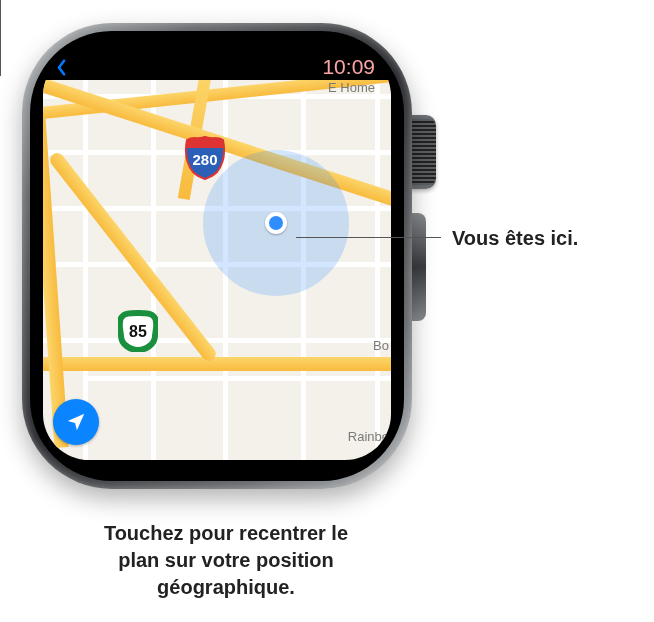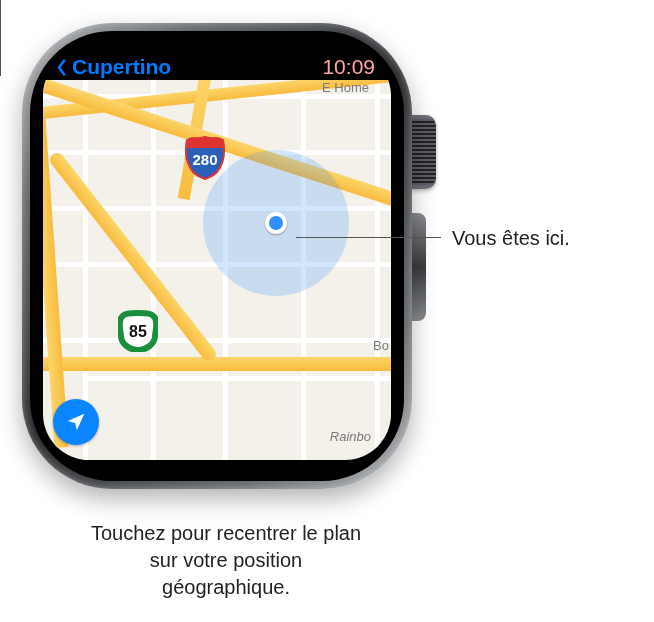--- a/index.html
+++ b/index.html
@@ -152,42 +152,41 @@
   .leader { position: absolute; background: #555; height: 1px; }
   .leader-dot-h { left: 296px; top: 237px; width: 145px; }
   .leader-loc-v { left: 110px; top: 430px; width: 1px; height: 76px; background:#555; }
 
   
   .callout {
     position: absolute;
     font-size: 20px;
     color: #222;
     line-height: 1.35;
-    font-weight: 400;
+    font-weight: 700;
   }
   .c1 { left: 452px; top: 225px; width: 190px; }
   .c2 { left: 86px; top: 520px; width: 280px; text-align: center; }
 </style>
 </head>
 <body>
 
 <div class="watch-crown"></div>
 <div class="watch-side-btn"></div>
 <div class="watch-case">
   <div class="watch-inner"></div>
 </div>
 
 <div class="screen">
 
   <div class="statusbar">
     <div class="back-group">
       <svg class="chevron" viewBox="0 0 12 20">
         <path d="M9 2 L3 10 L9 18" stroke="#007aff" stroke-width="3" fill="none" stroke-linecap="round" stroke-linejoin="round"></path>
       </svg>
-      <span>Cupertino</span>
     </div>
     <div class="clock">10:09</div>
   </div>
 
   <div class="map">
 
     <div class="road-h minor" style="top:14px; left:0; width:100%"></div>
     <div class="road-h minor" style="top:70px; left:0; width:100%"></div>
     <div class="road-h minor" style="top:126px; left:0; width:100%"></div>
     <div class="road-h minor" style="top:182px; left:0; width:100%"></div>
@@ -213,23 +212,23 @@
       <path d="M4 6 C10 2 16 6 22 3 C28 6 34 2 40 6 C42 16 42 28 34 38 C30 42 22 45 22 45 C22 45 14 42 10 38 C2 28 2 16 4 6 Z" fill="#2b5fb8" stroke="#d33" stroke-width="2"></path>
       <path d="M4 6 C10 2 16 6 22 3 C28 6 34 2 40 6 L40 14 L4 14 Z" fill="#d33"></path>
       <text x="22" y="31" text-anchor="middle" fill="#fff" font-size="15" font-weight="700" font-family="Arial">280</text>
     </svg>
 
     <svg class="shield-85" width="40" height="42" viewBox="0 0 40 42">
       <path d="M20 3 C12 3 6 3 3 8 C0 14 3 22 3 26 C3 34 12 40 20 40 C28 40 37 34 37 26 C37 22 40 14 37 8 C34 3 28 3 20 3 Z" fill="#ffffff" stroke="#1a8f3e" stroke-width="6"></path>
       <text x="20" y="27" text-anchor="middle" fill="#111" font-size="16" font-weight="700" font-family="Arial">85</text>
     </svg>
 
-    <span class="map-label" style="right:22px; top:0px;">E Home</span>
+    <span class="map-label" style="right:16px; top:0px;">E Home</span>
     <span class="map-label" style="right:2px; top:258px;">Bo</span>
-    <span class="map-label" style="right:20px; bottom:16px;font-style:italic;">Rainbo</span>
+    <span class="map-label" style="right:2px; bottom:16px;">Rainbo</span>
 
     <div class="locate-btn">
       <svg width="22" height="22" viewBox="0 0 24 24">
         <path d="M3 11 L21 3 L13 21 L11 13 Z" fill="#ffffff"></path>
       </svg>
     </div>
   </div>
 </div>
 
 <div class="leader leader-dot-h"></div>

